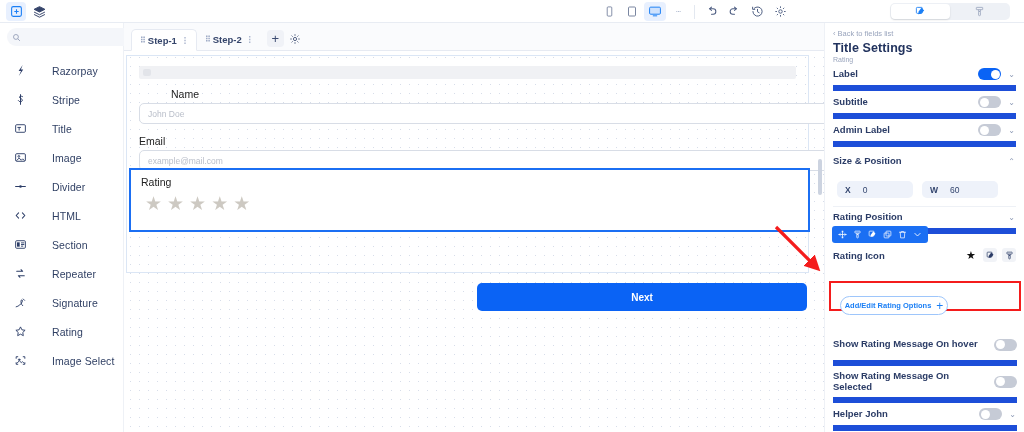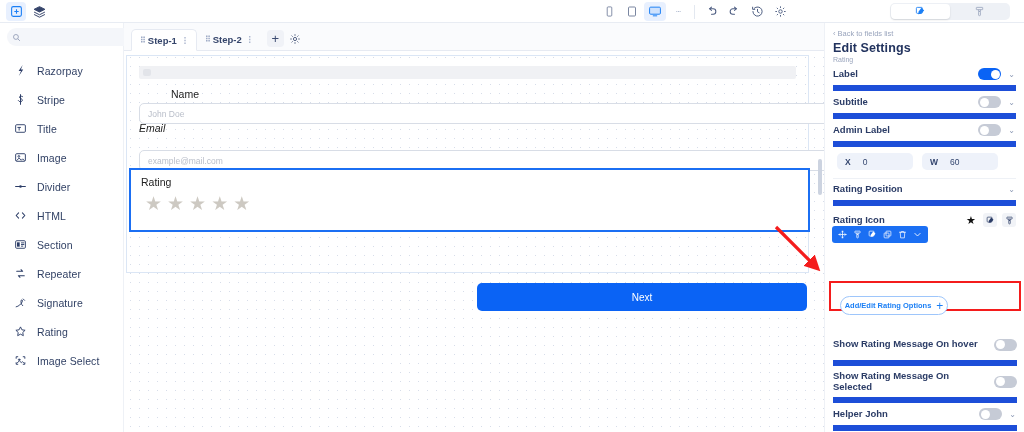--- a/index.html
+++ b/index.html
@@ -68,21 +68,21 @@
   }
   .kbd {
     font-size: 5.5px; color: #9aa5bd; border: 1px solid #dfe4ee;
     border-radius: 3px; padding: 1px 3px; background: #fff; white-space: nowrap;
     letter-spacing: .2px;
   }
   .sort-btn { width: 13px; height: 15px; display: flex; align-items: center; justify-content: center; }
 
   .elem-list { padding-top: 5px; }
   .elem-item {
-    display: flex; align-items: center; gap: 9px;
+    display: flex; align-items: center; gap: 24px;
     height: 29px; padding-left: 13px; cursor: pointer;
   }
   .elem-ico { width: 15px; height: 15px; display: flex; align-items: center; justify-content: center; flex: 0 0 15px; }
   .elem-label { font-size: 10.5px; color: #2f3f63; letter-spacing: .1px; }
 
   
   .canvas {
     position: absolute; top: 23px; left: 124px; width: 700px; height: 409px;
     background: #fff;
   }
@@ -140,21 +140,21 @@
     position: absolute; left: 708px; top: 175px; width: 96px; height: 17px;
     background: #1b6ff3; border-radius: 3px;
     display: flex; align-items: center; justify-content: space-around;
     padding: 0 3px; z-index: 6;
   }
   .elem-toolbar svg { display: block; }
   .next-btn {
     position: absolute; left: 353px; top: 232px; width: 330px; height: 28px;
     background: #0a63f5; border-radius: 5px; color: #fff;
     display: flex; align-items: center; justify-content: center;
-    font-size: 10px; font-weight: normal;
+    font-size: 10px; font-weight: bold;
   }
   .canvas-scrollbar {
     position: absolute; right: 2px; top: 108px; width: 4px; height: 36px;
     background: #ccd3e0; border-radius: 2px;
   }
 
   
   .rpanel {
     position: absolute; top: 23px; left: 824px; width: 200px; height: 409px;
     background: #fff; border-left: 1px solid #eef1f6;
@@ -443,21 +443,21 @@
 
     <div class="canvas-body">
       <div class="form-card">
         <div class="ghost-bar"></div>
 
         <div class="f-label" style="left:12px; top:32px;padding-left:32px;">Name</div>
         <div class="f-input" style="left:12px; top:47px; width:709px;">
           <span>John Doe</span>
         </div>
 
-        <div class="f-label" style="left:12px; top:66px;font-style:italic;">Email</div>
+        <div class="f-label" style="left:12px; top:79px;">Email</div>
         <div class="f-input" style="left:12px; top:94px; width:787px;">
           <span>example@mail.com</span>
         </div>
 
         <div class="rating-wrap">
           <div class="f-label" style="left:10px; top:6px;">Rating</div>
           <div class="stars">
             <span class="star">★</span>
             <span class="star">★</span>
             <span class="star">★</span>
@@ -508,56 +508,60 @@
       <div class="next-btn">Next</div>
       <div class="canvas-scrollbar"></div>
     </div>
   </div>
 
   <div class="rpanel">
     <div class="back-link">
       <span>‹</span>
       <span>Back to fields list</span>
     </div>
-    <div class="panel-title">Edit Settings</div>
+    <div class="panel-title">Title Settings</div>
     <div class="panel-sub">Rating</div>
 
     <div class="prow">
       <span class="prow-label">Label</span>
       <span class="toggle on"></span>
       <span class="chev">⌄</span>
     </div>
     <div class="prow">
       <span class="prow-label">Subtitle</span>
       <span class="toggle"></span>
       <span class="chev">⌄</span>
     </div>
     <div class="prow">
       <span class="prow-label">Admin Label</span>
       <span class="toggle"></span>
       <span class="chev">⌄</span>
     </div>
 
+    <div class="prow" style="border-bottom:none;">
+      <span class="prow-label">Size &amp; Position</span>
+      <span class="chev">⌃</span>
+    </div>
     <div class="pill-row">
       <div class="pill">
         <span class="pk">X</span>
         <span>0</span>
       </div>
       <div class="pill">
         <span class="pk">W</span>
         <span>60</span>
       </div>
     </div>
 
     <div class="prow" style="border-top:1px solid #eef1f6;">
       <span class="prow-label">Rating Position</span>
       <span class="chev">⌄</span>
     </div>
 
-    <div class="prow" style="border-bottom:none;">
+    <div class="prow" style="border-bottom:none;align-items:flex-end;">
       <span class="prow-label">Rating Icon</span>
       <span class="icon-actions">
         <span class="ico-btn">
           <span style="font-size:11px;color:#111;line-height:1;">★</span>
         </span>
         <span class="ico-btn chip">
           <svg width="9" height="9" viewBox="0 0 24 24" fill="none" stroke="#2b3c66" stroke-width="1.9">
             <rect x="3" y="3" width="13" height="13" rx="2"></rect>
               <path d="M14 4l6 6-7 7-6 1 1-6 6-8z" fill="#2b3c66" stroke="none"></path>
           </svg>

